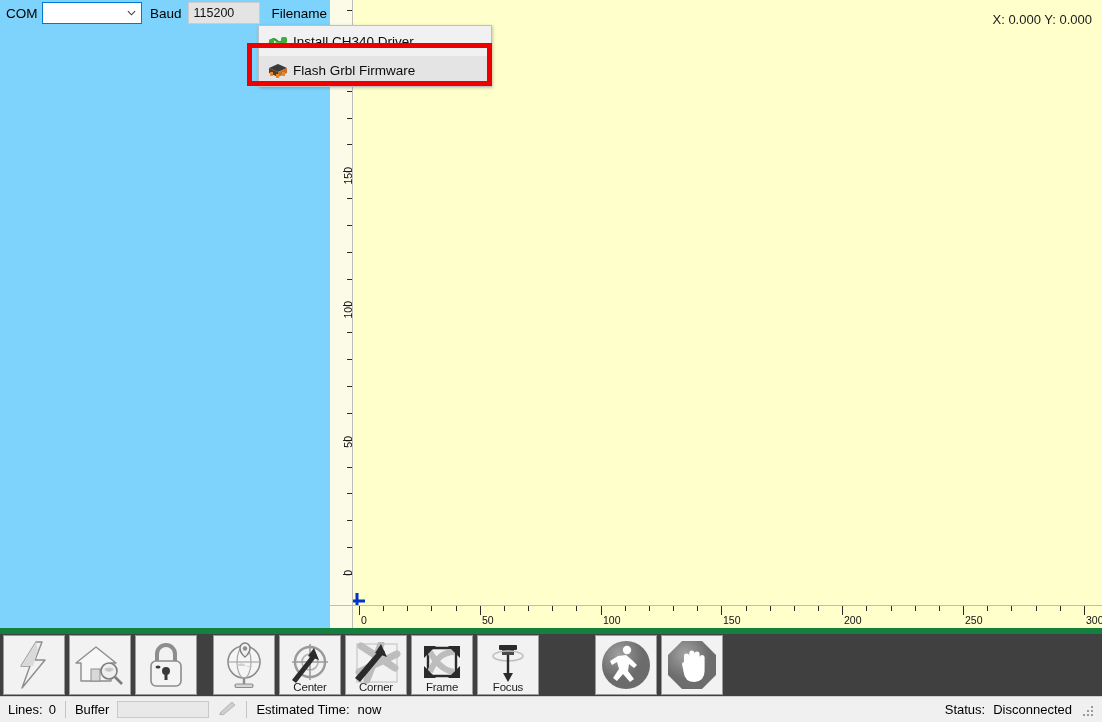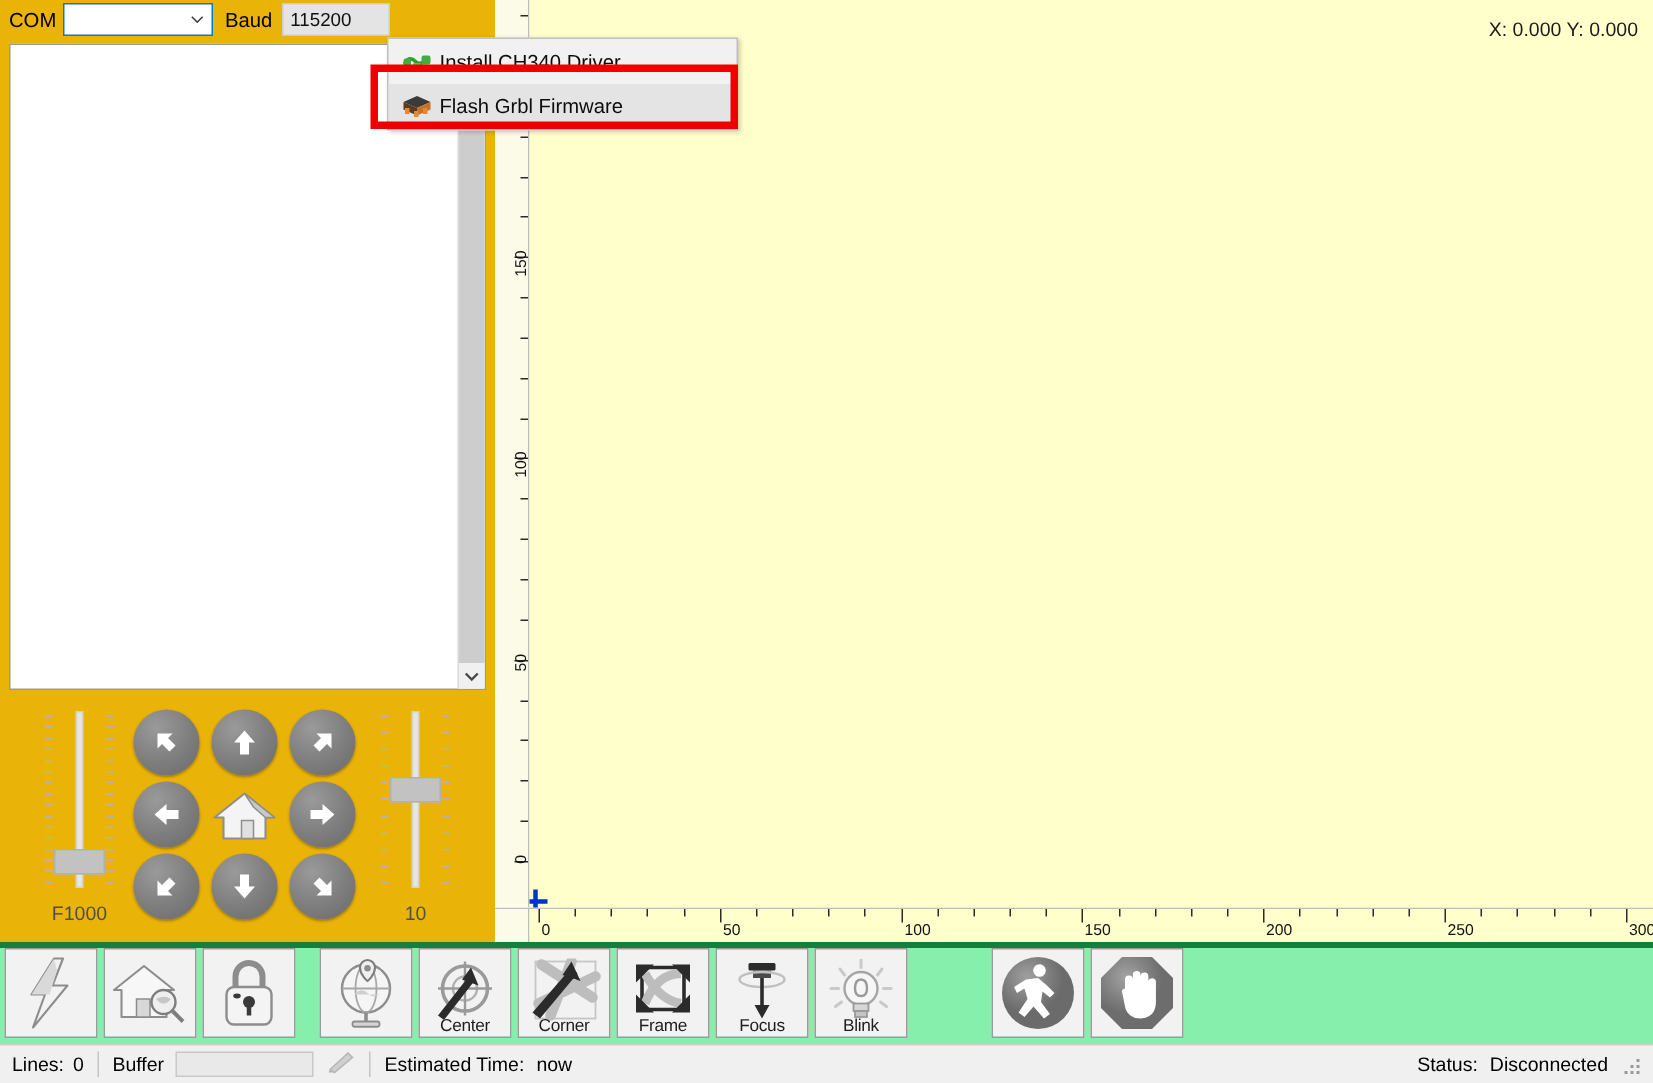--- a/index.html
+++ b/index.html
@@ -52,25 +52,24 @@
     flex: 1 1 auto;
     display: flex;
     min-height: 0;
     position: relative;
   }
 
   
   .left-panel {
     width: 330px;
     flex: 0 0 330px;
-    background: #eab308;
-    display: flex;
-    flex-direction: column;
-    position: relative;
-    justify-content: flex-end;
+    background: #7dd3fc;
+    display: flex;
+    flex-direction: row;
+    position: relative;
   }
   .row {
     display: flex;
     align-items: center;
     padding: 2px 6px 2px 6px;
     height: 26px;
     box-sizing: border-box;
   }
   .lbl {
     font-size: 13.5px;
@@ -409,25 +408,26 @@
     position: absolute;
     top: 8px;
     font-size: 10.5px;
     color: #111;
   }
 
   
   .toolbar {
     height: 68px;
     flex: 0 0 68px;
-    background: #86efac;
-    display: flex;
+    background: #404040;
+    display: flex;
+    align-items: center;
     padding-left: 3px;
     box-sizing: border-box;
-    border-top: 4px solid #15803d;
+    border-top: 6px solid #15803d;
   }
   .tool-btn {
     width: 62px;
     height: 60px;
     margin-right: 4px;
     border: 1px solid #9b9b9b;
     background: #f2f2f2;
     box-sizing: border-box;
     position: relative;
     display: flex;
@@ -552,20 +552,24 @@
         <div class="combo">
           <span></span>
           <svg class="chev" viewBox="0 0 10 10">
             <polyline points="1,3 5,7 9,3" fill="none" stroke="#3b3b3b" stroke-width="1.2"></polyline>
           </svg>
         </div>
         <div class="lbl baud-label">Baud</div>
         <div class="baud-box">115200</div>
       </div>
 
+      <div class="row">
+        <div class="lbl lbl-filename">Filename</div>
+        <div class="field filename-field"></div>
+      </div>
 
 
 
       <div class="listbox">
         <div class="content"></div>
         <div class="vscroll">
           <div class="arrow">
             <svg width="11" height="8" viewBox="0 0 11 8">
                 <polyline points="1.5,6 5.5,2 9.5,6" fill="none" stroke="#4a4a4a" stroke-width="1.6"></polyline>
               </svg>
@@ -916,40 +920,20 @@
           <rect x="14" y="3" width="18" height="5" rx="1" fill="#2b2b2b"></rect>
           <rect x="17" y="8" width="12" height="5" fill="#4a4a4a"></rect>
           <ellipse cx="23" cy="14" rx="15" ry="5" fill="none" stroke="#c0c0c0" stroke-width="1.6"></ellipse>
           <line x1="23" y1="13" x2="23" y2="35" stroke="#2b2b2b" stroke-width="2.4"></line>
           <polygon points="23,40 18,31 28,31" fill="#2b2b2b"></polygon>
         </svg>
       </span>
       <span class="caption">Focus</span>
     </div>
 
-    <div class="tool-btn">
-      <span class="glyph">
-        <svg width="46" height="46" viewBox="0 0 46 46">
-          <g stroke="#c9c9c9" stroke-width="2" stroke-linecap="round">
-            <line x1="23" y1="1" x2="23" y2="6"></line>
-              <line x1="9" y1="7" x2="12" y2="11"></line>
-            <line x1="37" y1="7" x2="34" y2="11"></line>
-              <line x1="3" y1="20" x2="8" y2="20"></line>
-            <line x1="43" y1="20" x2="38" y2="20"></line>
-              <line x1="6" y1="32" x2="10" y2="29"></line>
-            <line x1="40" y1="32" x2="36" y2="29"></line>
-          </g>
-          <circle cx="23" cy="20" r="11" fill="#f6f6f6" stroke="#a5a5a5" stroke-width="1.6"></circle>
-          <path d="M19 20 q0 -6 4 -6 q4 0 4 6 q0 5 -4 5 q-4 0 -4 -5" fill="none" stroke="#9a9a9a" stroke-width="1.6"></path>
-          <rect x="18" y="30" width="10" height="5" fill="#d6d6d6" stroke="#9a9a9a" stroke-width="1.2"></rect>
-          <rect x="19" y="35" width="8" height="4" fill="#c4c4c4" stroke="#9a9a9a" stroke-width="1.2"></rect>
-        </svg>
-      </span>
-      <span class="caption">Blink</span>
-    </div>
 
     <div class="tool-gap"></div>
 
     <div class="tool-btn">
       <span class="glyph">
         <svg width="54" height="54" viewBox="0 0 54 54">
           <defs>
             <radialGradient id="gr1" cx="35%" cy="28%">
               <stop offset="0%" stop-color="#a0a0a0"></stop>
                 <stop offset="60%" stop-color="#7f7f7f"></stop>

